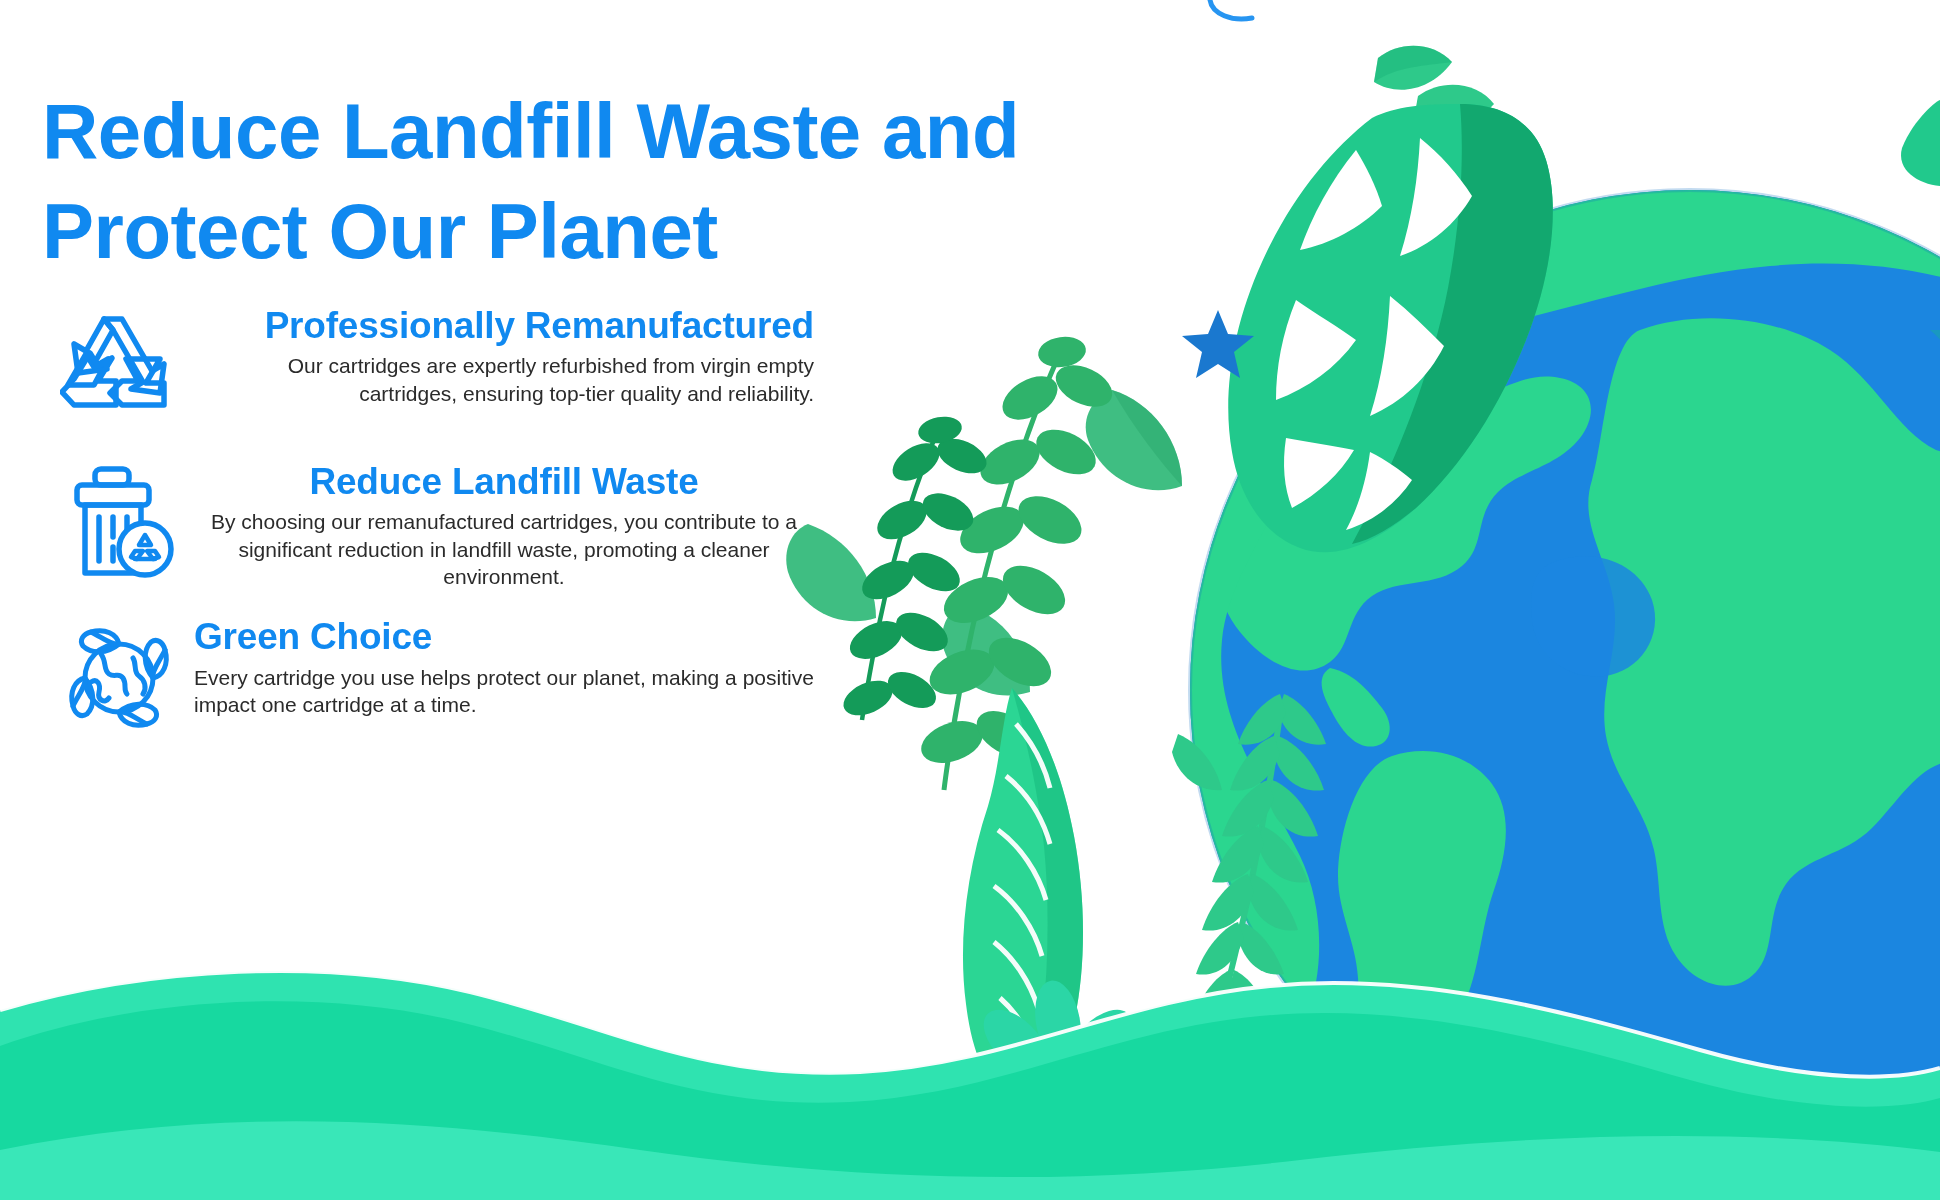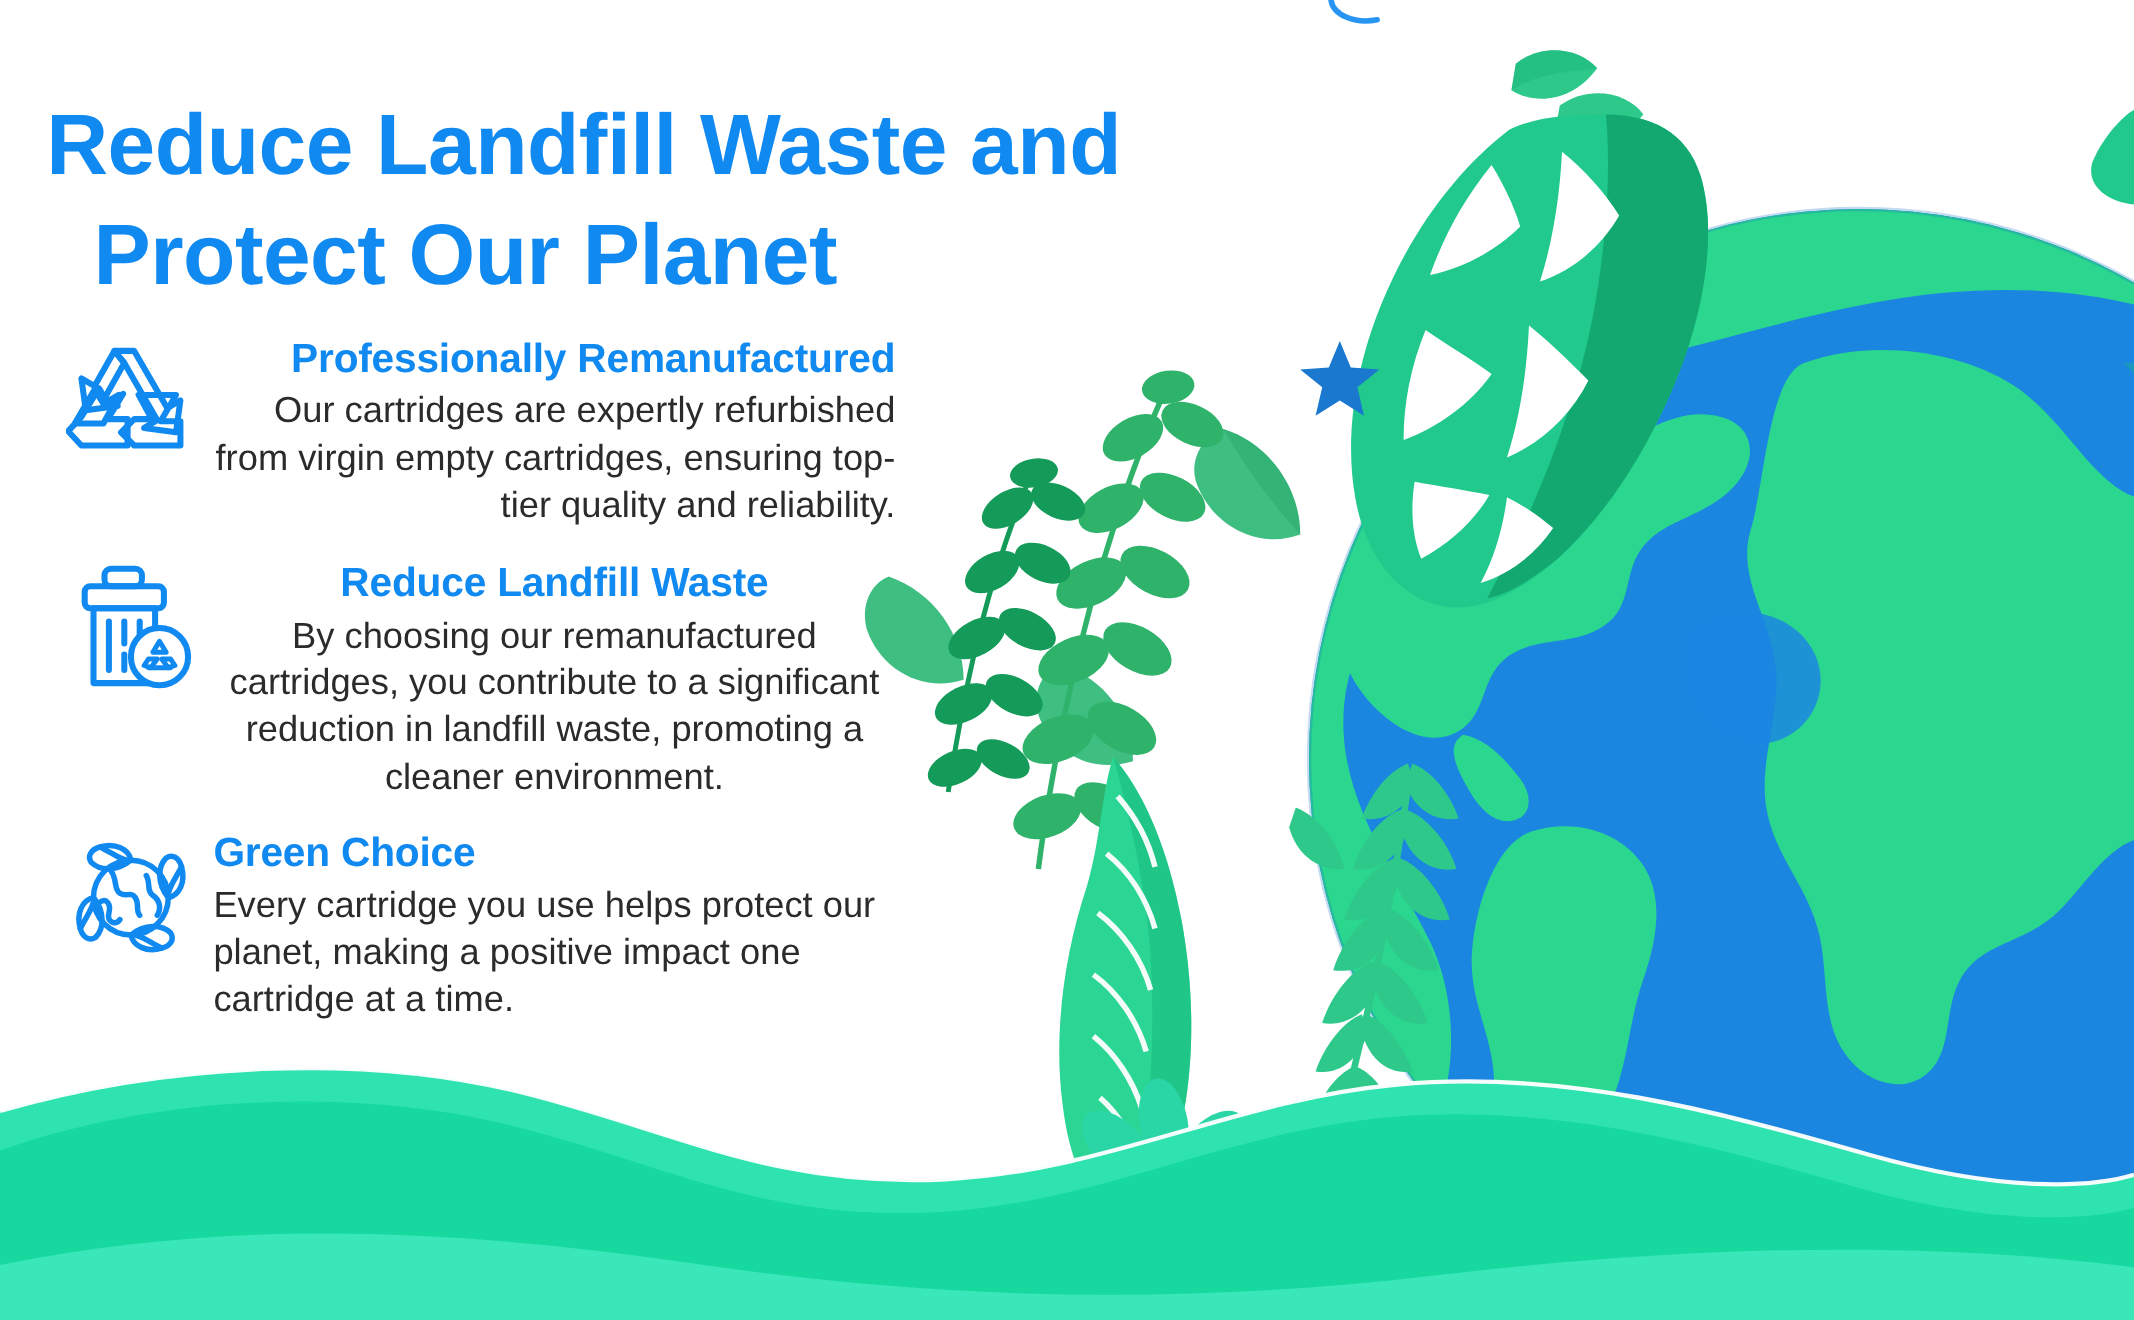--- a/index.html
+++ b/index.html
@@ -16,40 +16,40 @@
 
   
   .content{position:absolute;left:0;top:0;width:1100px;height:1056px;z-index:5;padding-left:38px;}
 
   .headline{
     position:absolute;left:42px;top:30px;width:1040px;
     color:#1089F0;
     font-size:78px;line-height:1.28;
     font-weight:700;letter-spacing:-0.5px;
   }
-  .headline .l2{display:block;margin-left:43px;}
+  .headline .l2{display:block;}
 
   .features{position:absolute;left:44px;top:305px;width:1010px;}
   .feature{position:relative;display:flex;align-items:flex-start;margin-bottom:24px;}
   .feature .icon-wrap{
     width:150px;min-width:150px;height:128px;
     display:flex;align-items:flex-start;justify-content:center;
     padding-top:4px;box-sizing:border-box;
   }
   .feature .icon-wrap svg{display:block;}
   .feature .texts{padding-top:0px;}
   .feature h3{
     margin:0 0 6px 0;
     color:#1089F0;
     font-size:37px;line-height:1.12;font-weight:700;letter-spacing:-0.2px;
   }
   .feature p{
     margin:0;
     color:#2b2b2b;
-    font-size:33px;line-height:1.30;font-weight:400;max-width:620px;
+    font-size:21px;line-height:1.30;font-weight:400;max-width:620px;
   }
   .f1{margin-bottom:28px;text-align:right;}
   .f2{margin-bottom:26px;text-align:center;}
 </style>
 </head>
 <body>
 
 <div class="stage">
 
   <div class="art">

